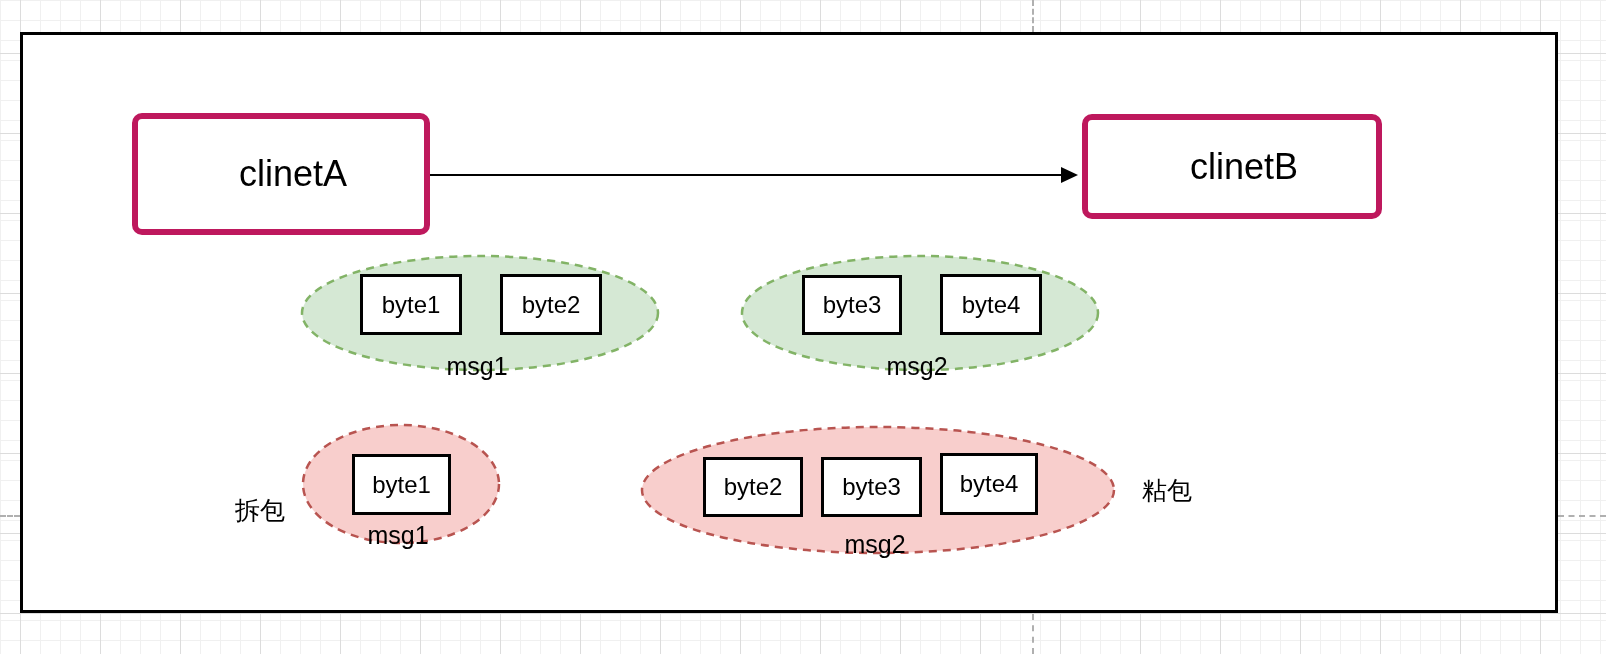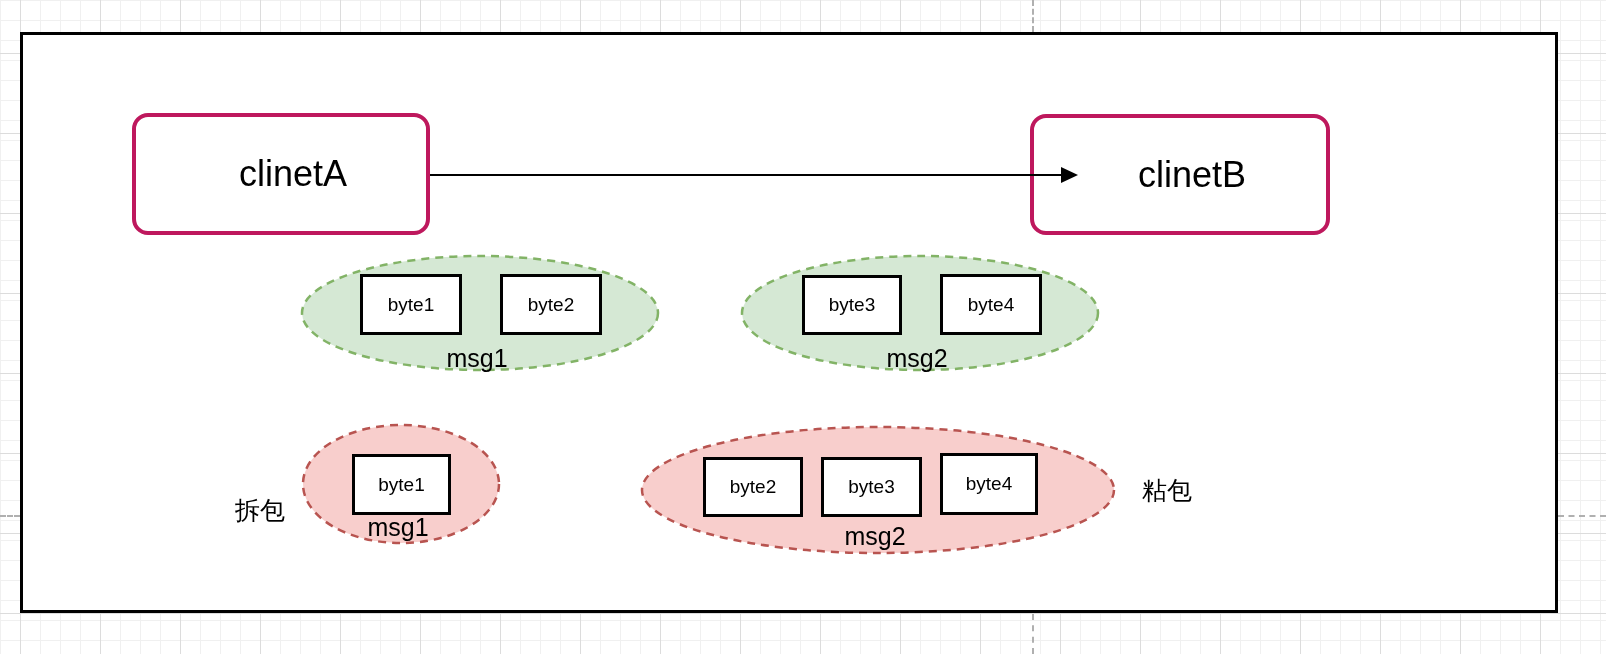--- a/index.html
+++ b/index.html
@@ -28,22 +28,22 @@
     position: absolute; left: 20px; top: 32px;
     width: 1538px; height: 581px;
     background: #ffffff;
     border: 3px solid #000000;
     box-sizing: border-box;
   }
 
   .node {
     position: absolute;
     background: #ffffff;
-    border: 4px solid #be185d;
-    border-radius: 16px;
+    border: 6px solid #be185d;
+    border-radius: 10px;
     box-sizing: border-box;
     display: flex; align-items: center; justify-content: center;
     font-size: 36px;
     padding-left: 24px;
   }
 
   .arrow-line { position: absolute; background: #000000; }
   .arrow-head {
     position: absolute; width: 0; height: 0;
     border-top: 8px solid transparent;
@@ -53,27 +53,27 @@
 
   .msg-group { position: absolute; }
   .ellipse-svg { position: absolute; left: 0; top: 0; }
 
   .byte-box {
     position: absolute;
     background: #ffffff;
     border: 3px solid #000000;
     box-sizing: border-box;
     display: flex; align-items: center; justify-content: center;
-    font-size: 19px;
+    font-size: 24px;
   }
 
   .msg-label {
     position: absolute; left: 0; right: 6px;
     text-align: center;
-    font-size: 25px; line-height: 24px;
+    font-size: 25px; line-height: 24px; margin-top: 8px;
   }
 
   .cjk-label {
     position: absolute;
     width: 72px;
     text-align: center;
     font-size: 25px; line-height: 26px;
   }
 </style>
 </head>
@@ -82,21 +82,21 @@
 <div class="pb-v" style="left:1032px; top:0; height:32px;"></div>
 <div class="pb-v" style="left:1032px; top:614px; height:40px;"></div>
 <div class="pb-h" style="left:0; top:515px; width:20px;"></div>
 <div class="pb-h" style="left:1558px; top:515px; width:48px;"></div>
 
 <div class="frame"></div>
 
 <div class="node" style="left:132px; top:113px; width:298px; height:122px;">
   <span>clinetA</span>
 </div>
-<div class="node" style="left:1030px; top:114px; width:300px; height:121px;">
+<div class="node" style="left:1082px; top:114px; width:300px; height:105px;">
   <span>clinetB</span>
 </div>
 
 <div>
   <div class="arrow-line" style="left:430px; top:174px; width:632px; height:2px;"></div>
   <div class="arrow-head" style="left:1061px; top:167px;"></div>
 </div>
 
 <div class="msg-group" style="left:300px; top:254px; width:360px; height:118px;">
   <svg class="ellipse-svg" width="360" height="118" viewBox="0 0 360 118">

